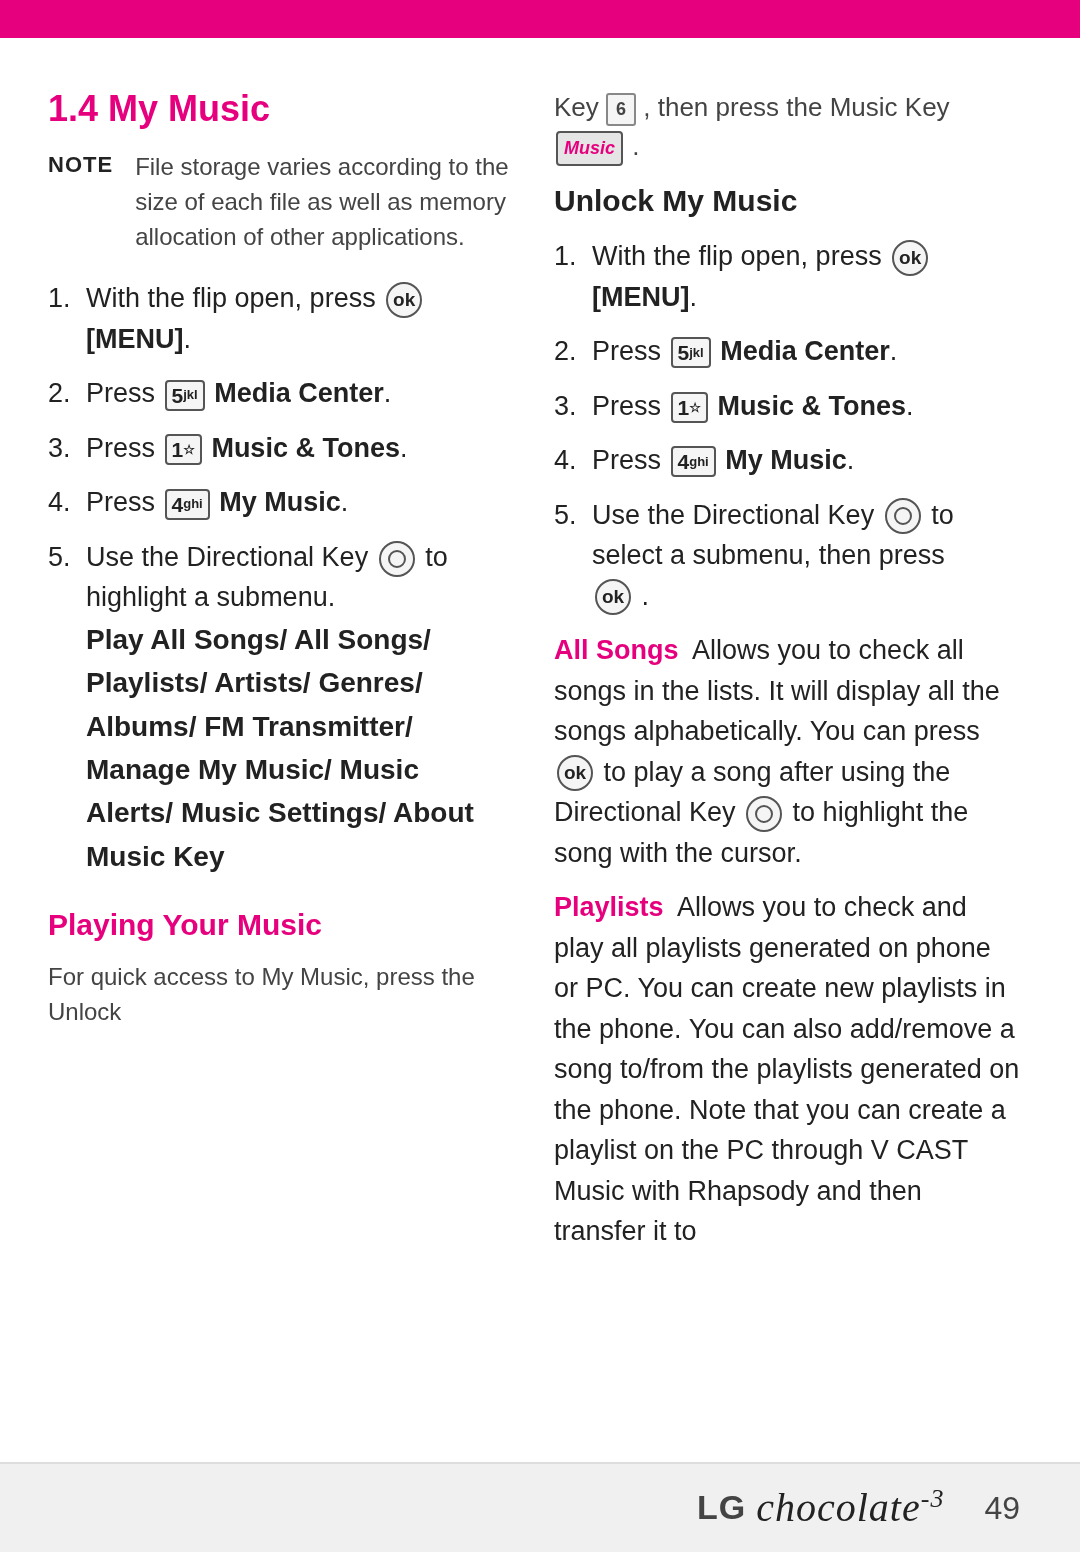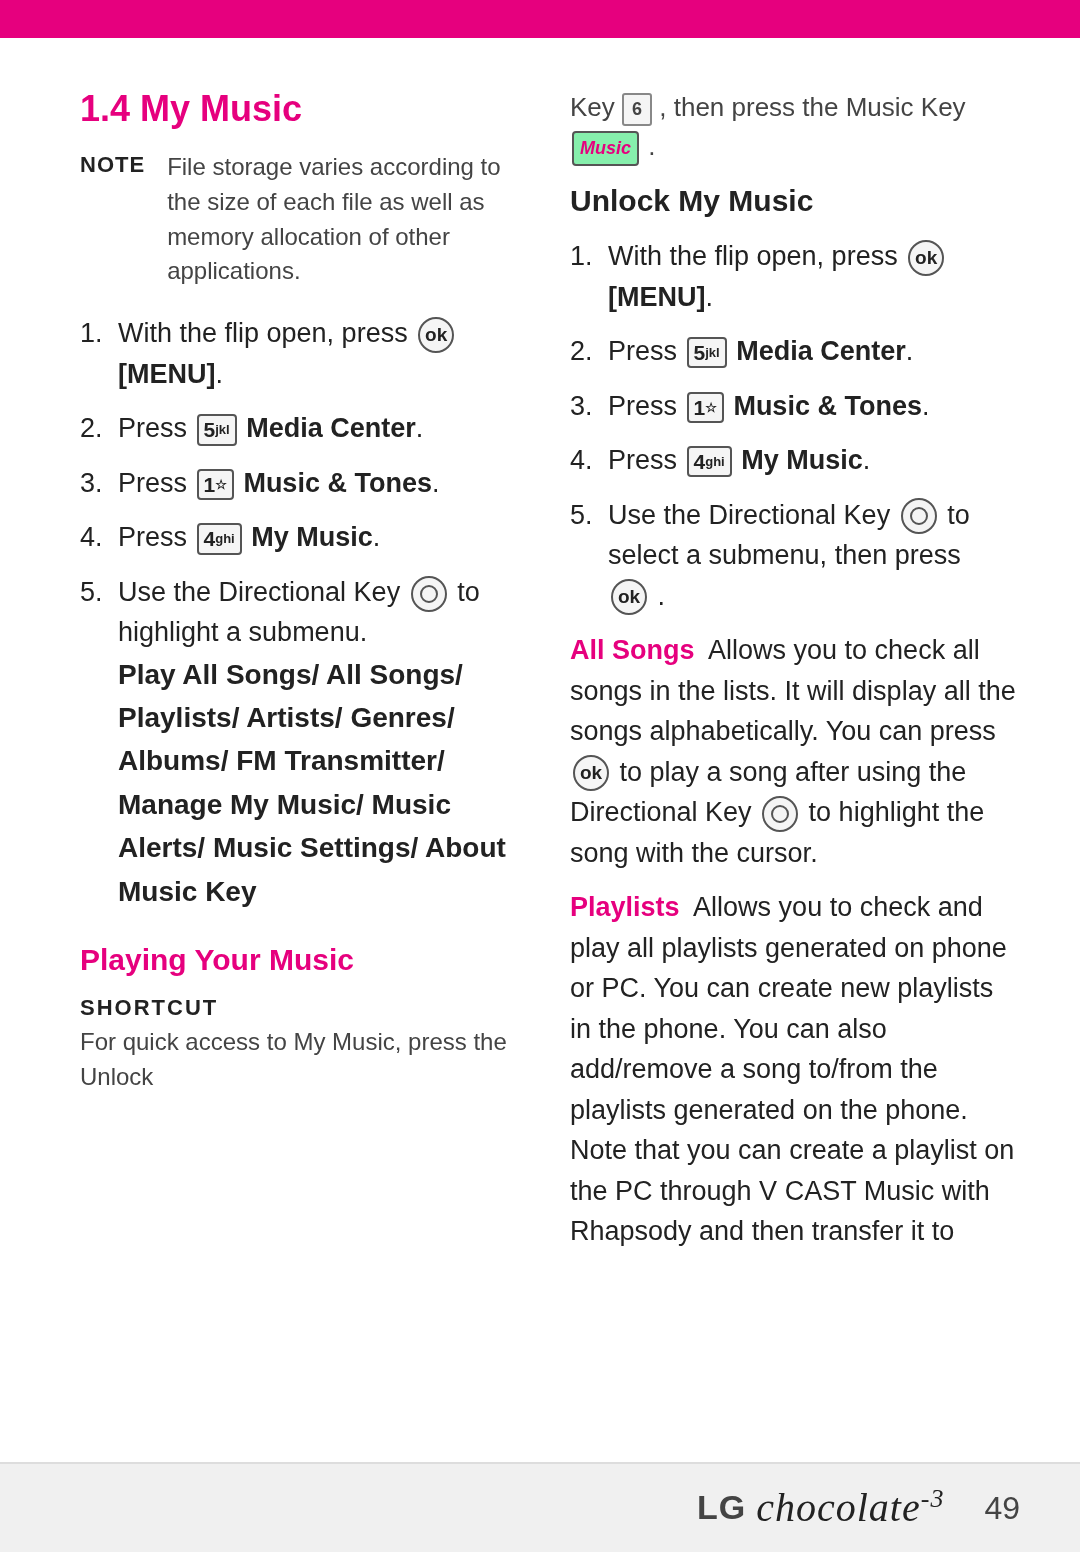--- a/index.html
+++ b/index.html
@@ -17,21 +17,21 @@
     
     .top-bar {
       width: 100%;
       height: 38px;
       background: #e6007e;
     }
 
     
     .content-area {
       display: flex;
-      padding: 50px 60px 40px 80px;
+      padding: 50px 60px 40px 48px;
       gap: 40px;
     }
 
     
     .left-col {
       flex: 1;
       min-width: 0;
     }
 
     
@@ -187,21 +187,21 @@
     .music-key {
       display: inline-flex;
       align-items: center;
       justify-content: center;
       border: 2px solid #555;
       border-radius: 4px;
       padding: 2px 6px;
       font-size: 18px;
       font-weight: bold;
       vertical-align: middle;
-      background: #86efac;
+      background: #e5e5e5;
       margin: 0 2px;
       color: #e6007e;
       font-style: italic;
     }
 
     
     .submenu-list {
       font-weight: bold;
       font-size: 28px;
       line-height: 1.55;
@@ -354,21 +354,20 @@
           Use the Directional Key <span class="dir-btn"></span> to highlight a submenu.<br>
           <span class="submenu-list">Play All Songs/ All Songs/<br>Playlists/ Artists/ Genres/<br>Albums/ FM Transmitter/<br>Manage My Music/ Music<br>Alerts/ Music Settings/ About<br>Music Key</span>
         </span>
       </li>
     </ol>
 
     <h3 class="subsection-title">Playing Your Music</h3>
 
 
     <div class="shortcut-box">
-      <div class="shortcut-label">SHORTCUT</div>
       <div class="shortcut-text">For quick access to My Music, press the Unlock</div>
     </div>
 
   </div>
 
   <div class="right-col">
 
     <p class="right-col-top">
       Key <span class="inline-key-img">6</span> , then press the Music Key <span class="music-key">Music</span> .
     </p>

